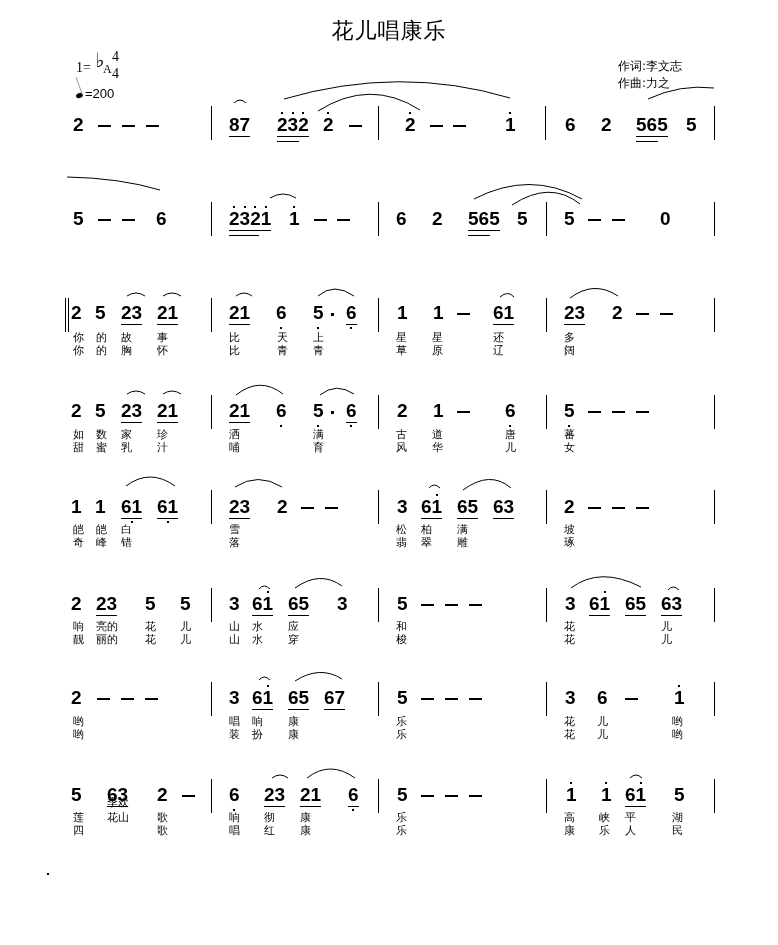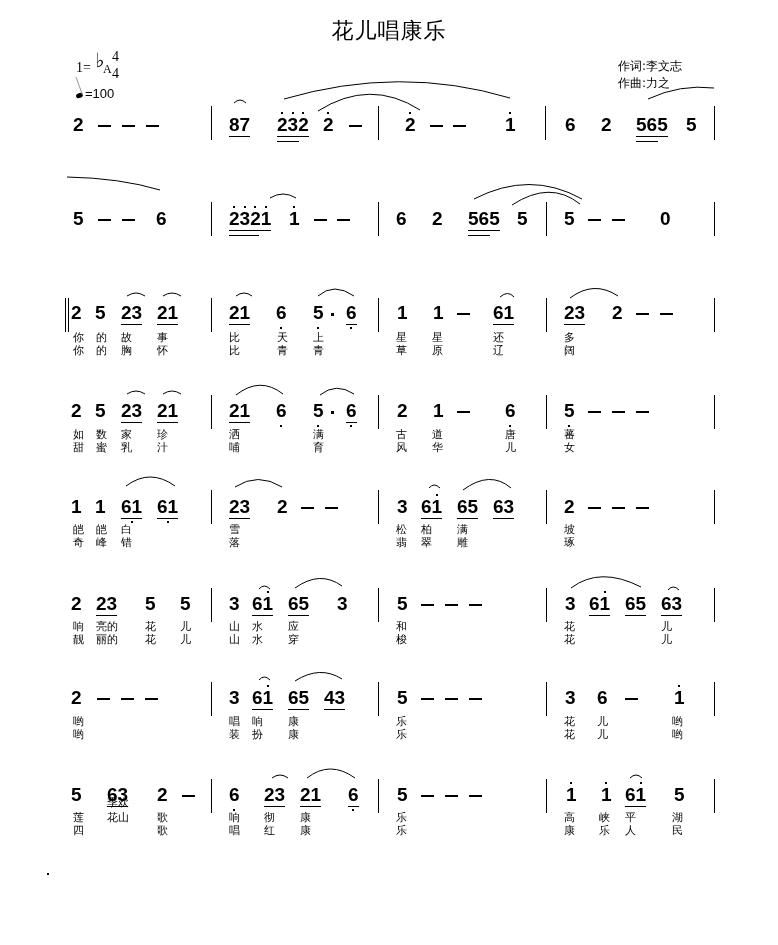--- a/index.html
+++ b/index.html
@@ -35,21 +35,21 @@
 <div class="title">花儿唱康乐</div>
 
 <div class="key">
   <span class="eq">1=</span>
   <span class="flat">♭</span>
   <span class="letterA">A</span>
   <span class="num" style="top:1px">4</span>
   <span class="num" style="top:18px">4</span>
 </div>
 <div class="tempo">
-  <span class="note"><span class="stem"></span></span><span>=100</span>
+  <span class="note"><span class="stem"></span></span><span>=200</span>
 </div>
 <div class="credits">
   <div>作词:李文志</div>
   <div>作曲:力之</div>
 </div>
 
 <svg class="arcs" viewBox="0 0 778 945">
   <g fill="none" stroke="#000" stroke-width="1">
 
     <path d="M234,103 Q240,97 246,103"></path>
@@ -318,21 +318,21 @@
 
 <div>
   <div class="n" style="left:71px;top:688px">2</div>
   <div class="dash" style="left:97px;top:698px"></div>
   <div class="dash" style="left:121px;top:698px"></div>
   <div class="dash" style="left:145px;top:698px"></div>
   <div class="bar" style="left:211px;top:682px;height:34px"></div>
   <div class="n" style="left:229px;top:688px">3</div>
   <div class="n" style="left:252px;top:688px"><span class="ul1"><span>6</span><span class="d hi">1</span></span></div>
   <div class="n" style="left:288px;top:688px"><span class="ul1">65</span></div>
-  <div class="n" style="left:324px;top:688px"><span class="ul1">43</span></div>
+  <div class="n" style="left:324px;top:688px"><span class="ul1">67</span></div>
   <div class="bar" style="left:378px;top:682px;height:34px"></div>
   <div class="n" style="left:397px;top:688px">5</div>
   <div class="dash" style="left:421px;top:698px"></div>
   <div class="dash" style="left:445px;top:698px"></div>
   <div class="dash" style="left:469px;top:698px"></div>
   <div class="bar" style="left:546px;top:682px;height:34px"></div>
   <div class="n" style="left:565px;top:688px">3</div>
   <div class="n" style="left:597px;top:688px">6</div>
   <div class="dash" style="left:625px;top:698px"></div>
   <div class="n" style="left:674px;top:688px"><span class="d hi">1</span></div>

